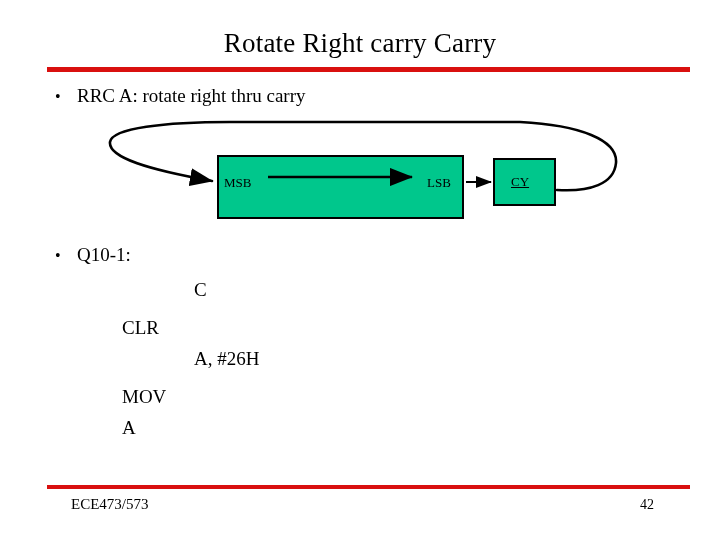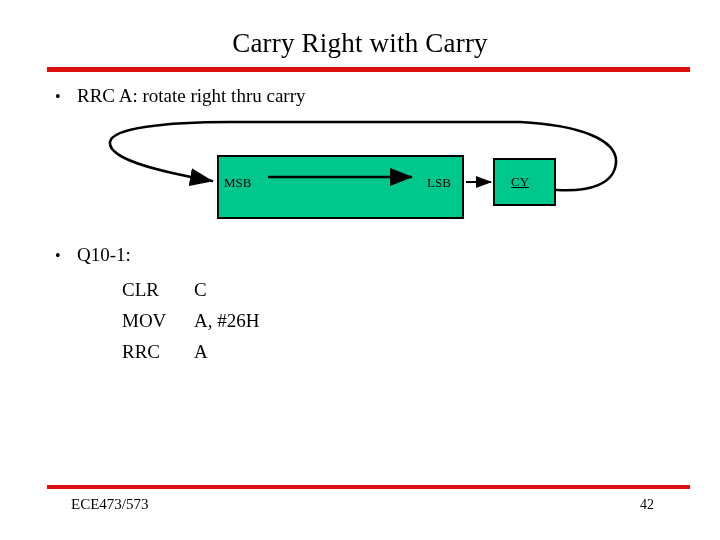--- a/index.html
+++ b/index.html
@@ -82,20 +82,21 @@
     font-size: 19px;
     line-height: 31px;
   }
   .code-line {
     display: flex;
     white-space: nowrap;
   }
   .code-op {
     width: 72px;
     flex: 0 0 72px;
+    margin-top: 38px;
   }
   .code-arg {
     flex: 0 0 auto;
   }
 
   
   #diagram {
     position: absolute;
     left: 0;
     top: 0;
@@ -157,21 +158,21 @@
     top: 496px;
     font-size: 14px;
     line-height: 18px;
   }
 </style>
 </head>
 <body>
 
 <div id="slide">
 
-  <div id="slide-title">Carry Right with Carry</div>
+  <div id="slide-title">Rotate Right carry Carry</div>
   <div id="title-rule" class="rule-red"></div>
 
   <div class="bullet-row" id="bullet-rrc">
     <span class="bullet-mark">•</span>
     <span>RRC A: rotate right thru carry</span>
   </div>
 
   <div class="reg-box" id="reg-main"></div>
   <div class="reg-box" id="reg-carry"></div>
   <div class="reg-label" id="label-msb">MSB</div>
@@ -208,21 +209,20 @@
   <div id="code-listing">
     <div class="code-line">
       <span class="code-op">CLR</span>
       <span class="code-arg">C</span>
     </div>
     <div class="code-line">
       <span class="code-op">MOV</span>
       <span class="code-arg">A, #26H</span>
     </div>
     <div class="code-line">
-      <span class="code-op">RRC</span>
       <span class="code-arg">A</span>
     </div>
   </div>
 
   <div id="footer-rule" class="rule-red"></div>
   <div id="footer-text">
     <div>ECE473/573</div>
   </div>
   <div id="footer-page">42</div>
 

